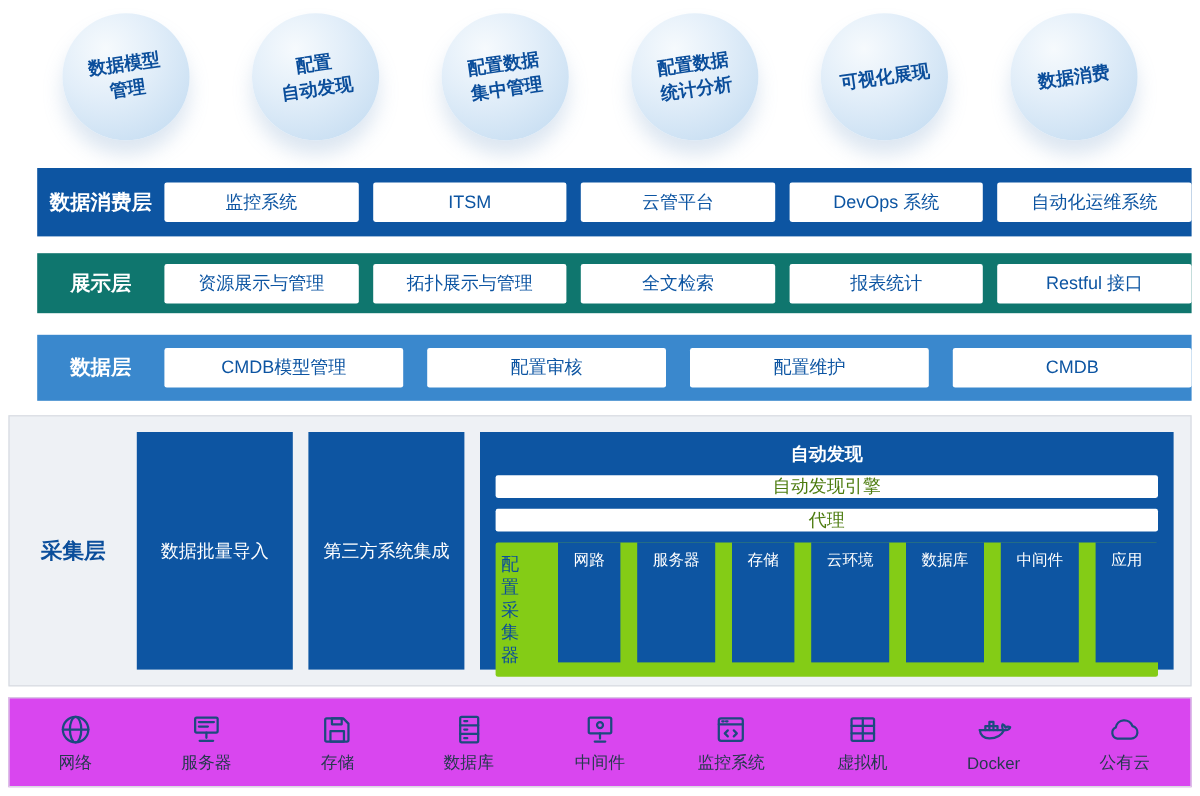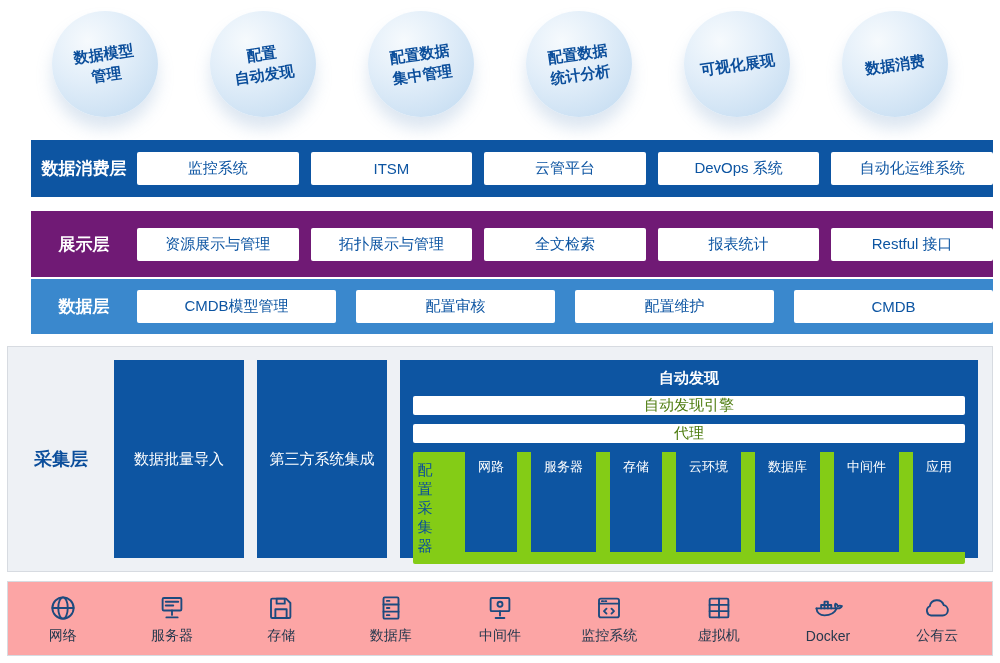--- a/index.html
+++ b/index.html
@@ -32,21 +32,21 @@
     text-align: center; white-space: pre-line; line-height: 1.4;
     transform: rotate(-8deg);
   }
 
   
   .layer-row {
     position: absolute; left: 7px; right: 7px;
     display: flex; align-items: center; margin-left: 24px;
   }
   .row-consumption { top: 140px; height: 57px; background: #0d55a2; }
-  .row-display     { top: 211px; height: 66px; background: #701a75; }
+  .row-display     { top: 211px; height: 50px; background: #0f766e; }
   .row-data        { top: 279px; height: 55px; background: #3a88cd; }
   .layer-label {
     flex: 0 0 106px;
     color: #ffffff; font-weight: bold; font-size: 17px; text-align: center;
   }
   .row-items {
     flex: 1; display: flex; gap: 12px; padding-right: 0; align-items: flex-end; border-radius: 11px;
   }
   .row-data .row-items { gap: 20px; }
   .white-box {
@@ -95,21 +95,21 @@
     display: flex; justify-content: center; gap: 14px; padding-bottom: 12px; margin-left: 28px;
   }
   .collector-box {
     background: #0d55a2; color: #ffffff; font-size: 13px;
     padding: 6px 13px; white-space: nowrap;
   }
 
   
   .infra {
     position: absolute; top: 581px; left: 7px; right: 7px; height: 75px;
-    background: #fca5a5; border: 1px solid #d7dbe1;
+    background: #d946ef; border: 1px solid #d7dbe1;
     display: flex; justify-content: space-around; align-items: center;
   }
   .infra-item {
     display: flex; flex-direction: column; align-items: center; gap: 4px;
     min-width: 60px;
   }
   .infra-item svg {
     width: 30px; height: 30px;
     stroke: #1c4a7e; fill: none; stroke-width: 1.5;
     stroke-linecap: round; stroke-linejoin: round;

